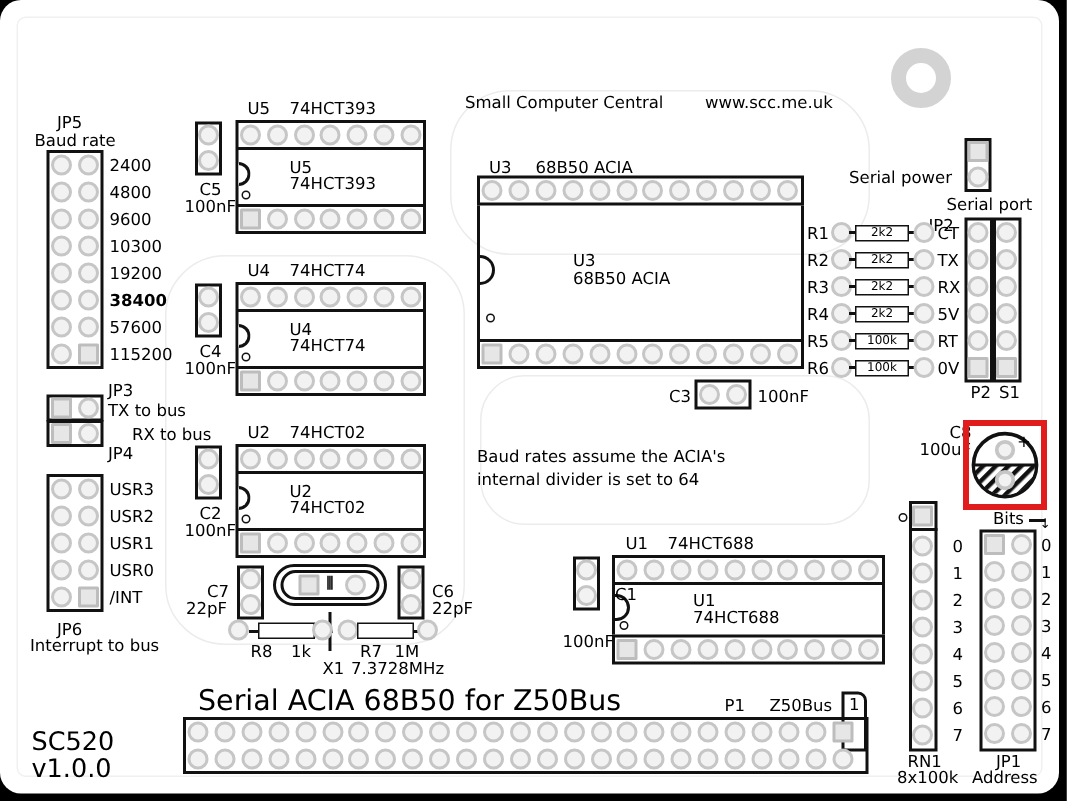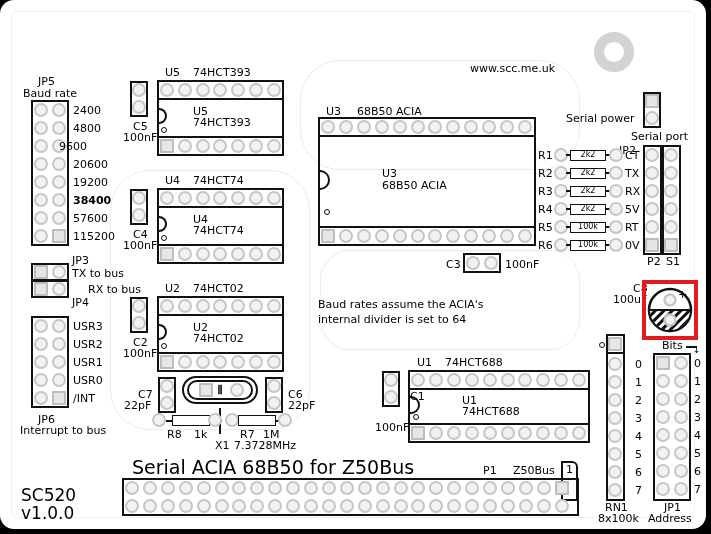--- a/index.html
+++ b/index.html
@@ -34,20 +34,21 @@
 
 <div id="board">
   <div class="inner-edge"></div>
 
   <div class="trace" style="left:300px;top:60px;width:280px;height:110px;border-radius:40px;"></div>
   <div class="trace" style="left:320px;top:250px;width:260px;height:100px;border-radius:30px;"></div>
   <div class="trace" style="left:110px;top:170px;width:200px;height:260px;border-radius:40px;"></div>
 
   <div class="mount" style="left:594px;top:32px;"></div>
 
+  <div class="txt" style="left:310px;top:63px;">Small Computer Central</div>
   <div class="txt" style="left:470px;top:63px;">www.scc.me.uk</div>
 
   <div class="txt" style="left:38px;top:76px;">JP5</div>
   <div class="txt" style="left:23px;top:88px;">Baud rate</div>
   <div class="box" style="left:31px;top:100px;width:38px;height:146px;"></div>
   <div id="jp5-pads">
       <div class="pad" style="left:34px;top:103px;"></div>
       <div class="pad" style="left:52px;top:103px;"></div>
       <div class="pad" style="left:34px;top:121px;"></div>
       <div class="pad" style="left:52px;top:121px;"></div>
@@ -60,22 +61,22 @@
       <div class="pad" style="left:34px;top:193px;"></div>
       <div class="pad" style="left:52px;top:193px;"></div>
       <div class="pad" style="left:34px;top:211px;"></div>
       <div class="pad" style="left:52px;top:211px;"></div>
       <div class="pad" style="left:34px;top:229px;"></div>
       <div class="pad sq" style="left:52px;top:229px;"></div>
     </div>
   <div id="jp5-labels">
       <div class="txt" style="left:73px;top:105px;">2400</div>
       <div class="txt" style="left:73px;top:123px;">4800</div>
-      <div class="txt" style="left:59px;top:141px;text-align:right;">9600</div>
-      <div class="txt" style="left:73px;top:159px;">20600</div>
+      <div class="txt" style="left:73px;top:141px;text-align:right;">9600</div>
+      <div class="txt" style="left:73px;top:159px;">10300</div>
       <div class="txt" style="left:73px;top:177px;">19200</div>
       <div class="txt" style="left:73px;top:195px;font-weight:bold;">38400</div>
       <div class="txt" style="left:73px;top:213px;">57600</div>
       <div class="txt" style="left:73px;top:231px;">115200</div>
     </div>
 
   <div class="txt" style="left:72px;top:255px;">JP3</div>
   <div class="box" style="left:31px;top:263px;width:38px;height:18px;"></div>
   <div class="pad sq" style="left:34px;top:265px;"></div>
   <div class="pad" style="left:52px;top:265px;"></div>

